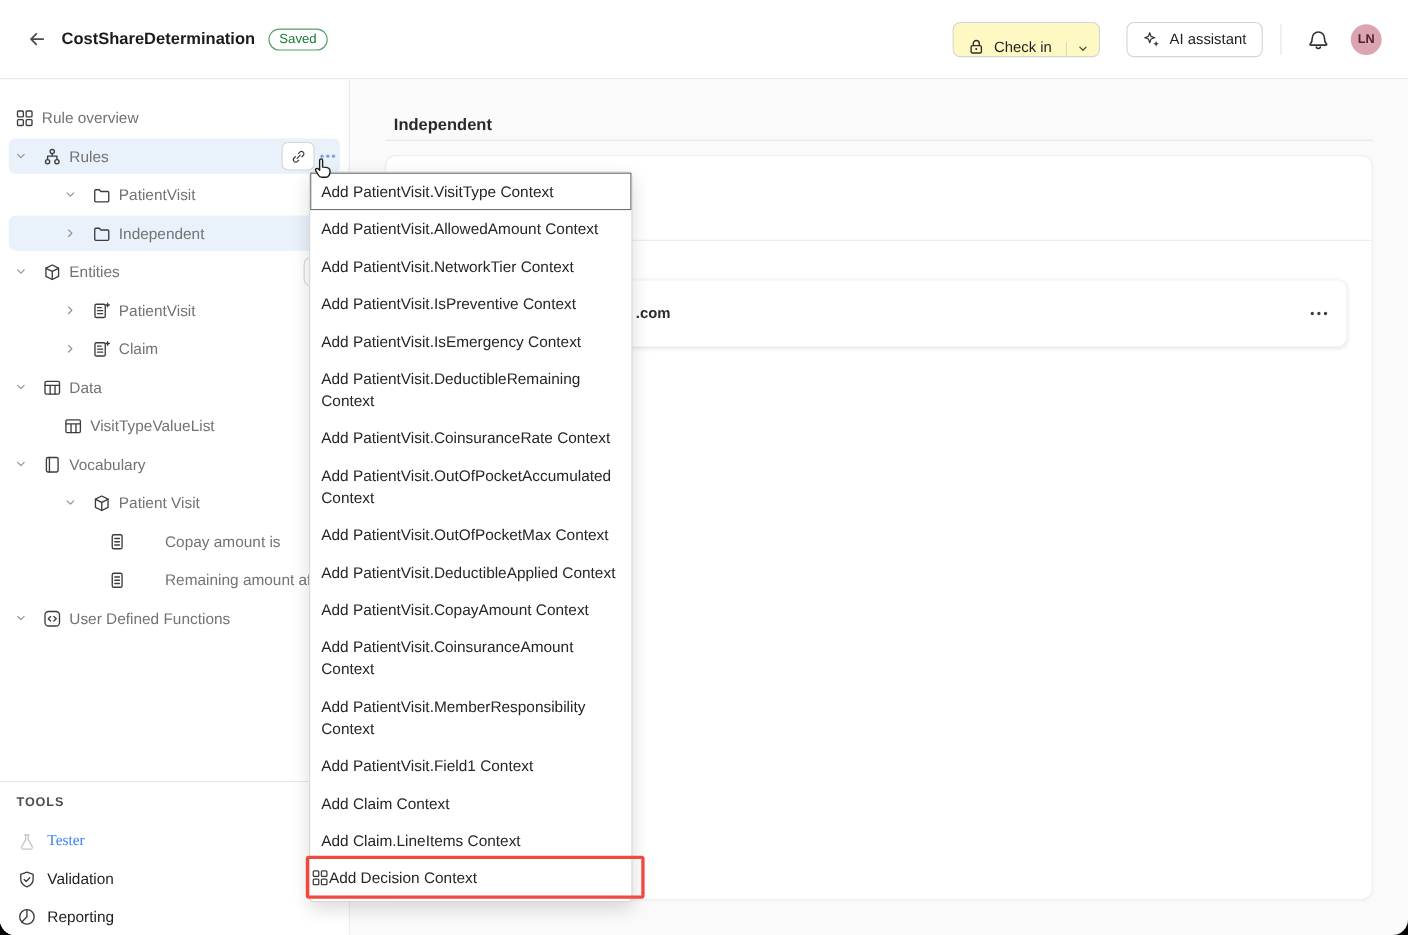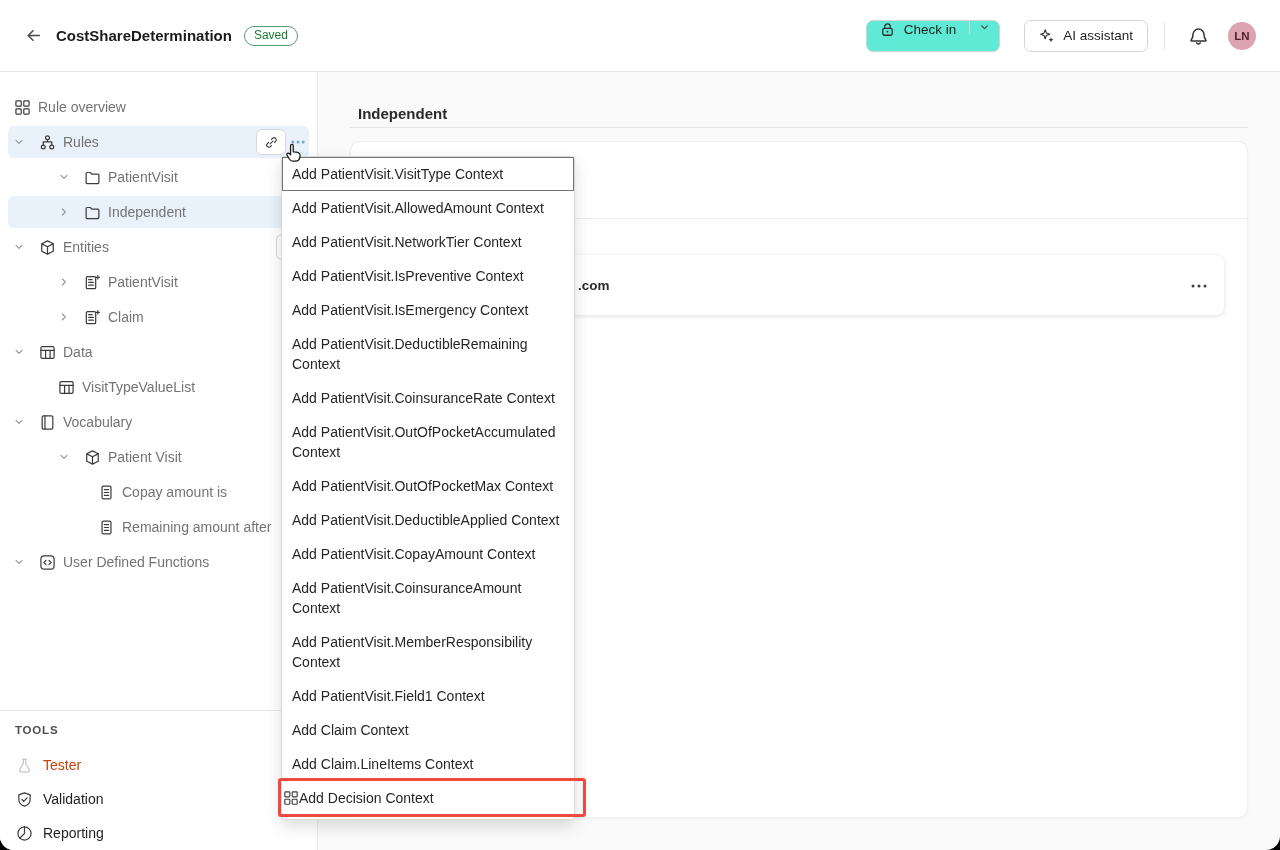--- a/index.html
+++ b/index.html
@@ -12,51 +12,51 @@
   .app{position:absolute;inset:0;background:#fafafa;border-radius:0 0 14px 14px;overflow:hidden;}
 
   
   .topbar{position:absolute;left:0;top:0;width:1280px;height:71px;background:#fff;border-bottom:1px solid #e8e8e8;z-index:10;}
   .tb-left{position:absolute;left:22px;top:0;height:71px;display:flex;align-items:center;gap:12px;}
   .back-btn{width:22px;height:22px;display:flex;align-items:center;justify-content:center;cursor:pointer;}
   .doc-title{font-size:15px;font-weight:700;color:#1b1b1b;}
   .badge{font-size:12px;color:#187a33;border:1px solid #53a06c;border-radius:10px;padding:1.5px 9px 2.5px;background:#fff;text-align:center;}
   .tb-right{position:absolute;right:24px;top:0;height:71px;display:flex;align-items:center;}
   .btn{height:32px;display:inline-flex;align-items:center;background:#fff;border:1px solid #d4d4d4;border-radius:7px;font-size:13.5px;color:#1f1f1f;cursor:pointer;box-sizing:border-box;}
-  .split{display:inline-flex;align-items:flex-start;border:1px solid #d4d4d4;border-radius:7px;background:#5eead4;height:32px;box-sizing:border-box;}
+  .split{display:inline-flex;align-items:flex-end;border:1px solid #d4d4d4;border-radius:7px;background:#fef9c3;height:32px;box-sizing:border-box;}
   .split .seg-main{display:flex;align-items:center;gap:8px;padding:0 13px 0 12px;cursor:pointer;font-size:13.5px;color:#1f1f1f;}
   .split .seg-arrow{display:flex;align-items:center;justify-content:center;width:29px;border-left:1px solid #d9d9d9;cursor:pointer;}
   .ai-btn{gap:8px;padding:0 14px;margin-left:24px;}
   .vdiv{width:1px;height:28px;background:#e4e4e4;margin:0 21px 0 16px;}
   .bell{width:24px;height:24px;display:flex;align-items:center;justify-content:center;cursor:pointer;margin-right:18px;}
   .avatar{width:28px;height:28px;border-radius:50%;background:#dca4b1;color:#55202c;font-size:11.5px;font-weight:700;display:flex;align-items:center;justify-content:center;cursor:pointer;}
 
   
   .sidebar{position:absolute;left:0;top:72px;bottom:0;width:317px;background:#fff;border-right:1px solid #e8e8e8;z-index:5;}
   .tree{padding-top:19px;}
   .trow{display:flex;align-items:center;height:32px;margin:0 8px 3px;border-radius:6px;font-size:14px;color:#737373;cursor:pointer;box-sizing:border-box;}
   .trow.sel{background:#e9f1fa;}
-  .ind-a{padding-left:5px;}.ind-b{padding-left:50px;}.ind-b2{padding-left:49px;}.ind-c{padding-left:89px;}
+  .ind-a{padding-left:5px;}.ind-b{padding-left:50px;}.ind-b2{padding-left:49px;}.ind-c{padding-left:89px;gap:28px;}
   .i{display:inline-flex;align-items:center;justify-content:center;flex:none;}
   .chev{width:12px;height:12px;margin-right:13px;}
   .chev svg{width:12px;height:12px;}
   .ticon{width:18px;height:18px;margin-right:7px;}
   .ticon svg{width:17px;height:17px;}
   .tlabel{white-space:nowrap;}
   .acts{margin-left:auto;display:flex;align-items:center;gap:4px;padding-right:3px;}
   .act-btn{width:28px;height:24px;border:1px solid #d6d6d6;border-radius:6px;background:#fff;display:inline-flex;align-items:center;justify-content:center;cursor:pointer;}
   .act-btn svg{width:15px;height:15px;}
   .dots{cursor:pointer;}
   .dots svg{width:16px;height:16px;}
 
   .tools{position:absolute;left:0;right:0;top:638px;border-top:1px solid #e8e8e8;background:#fff;padding-top:13px;}
   .tools-label{font-size:11.5px;font-weight:700;letter-spacing:.8px;color:#4f4f4f;margin:0 0 14px 15px;}
   .tool-row{display:flex;align-items:center;height:30px;margin:0 8px 4px;padding-left:7px;border-radius:6px;font-size:14px;color:#1f1f1f;cursor:pointer;}
   .tool-row .ticon{margin-right:10px;}
-  .tool-row.disabled{color:#c2410c;cursor:default;}
+  .tool-row.disabled{color:#3b82f6;cursor:default;font-family:Liberation Serif, serif;}
   .tool-row.disabled svg path,.tool-row.disabled svg rect,.tool-row.disabled svg circle{stroke:#c5c5c5;}
 
   
   .main-heading{position:absolute;left:358px;top:105px;font-size:15px;font-weight:700;color:#2a2a2a;z-index:1;}
   .heading-divider{position:absolute;left:350px;top:127px;width:898px;height:1px;background:#e5e5e5;z-index:1;}
   .panel{position:absolute;left:350px;top:141px;width:898px;height:677px;background:#fff;border:1px solid #efefef;border-radius:10px;box-shadow:0 1px 3px rgba(0,0,0,.04);box-sizing:border-box;z-index:1;}
   .panel-divider{position:absolute;left:0;right:0;top:76px;height:1px;background:#ececec;}
   .card{position:absolute;left:374px;top:255px;width:850px;height:60px;background:#fff;border-radius:8px;box-shadow:0 1px 5px rgba(20,20,20,.13);z-index:2;}
   .card-text{position:absolute;left:204px;top:50%;transform:translateY(-50%);font-size:13.5px;font-weight:700;color:#2b2b2b;}
   .card-dots{position:absolute;right:16px;top:20px;cursor:pointer;}

